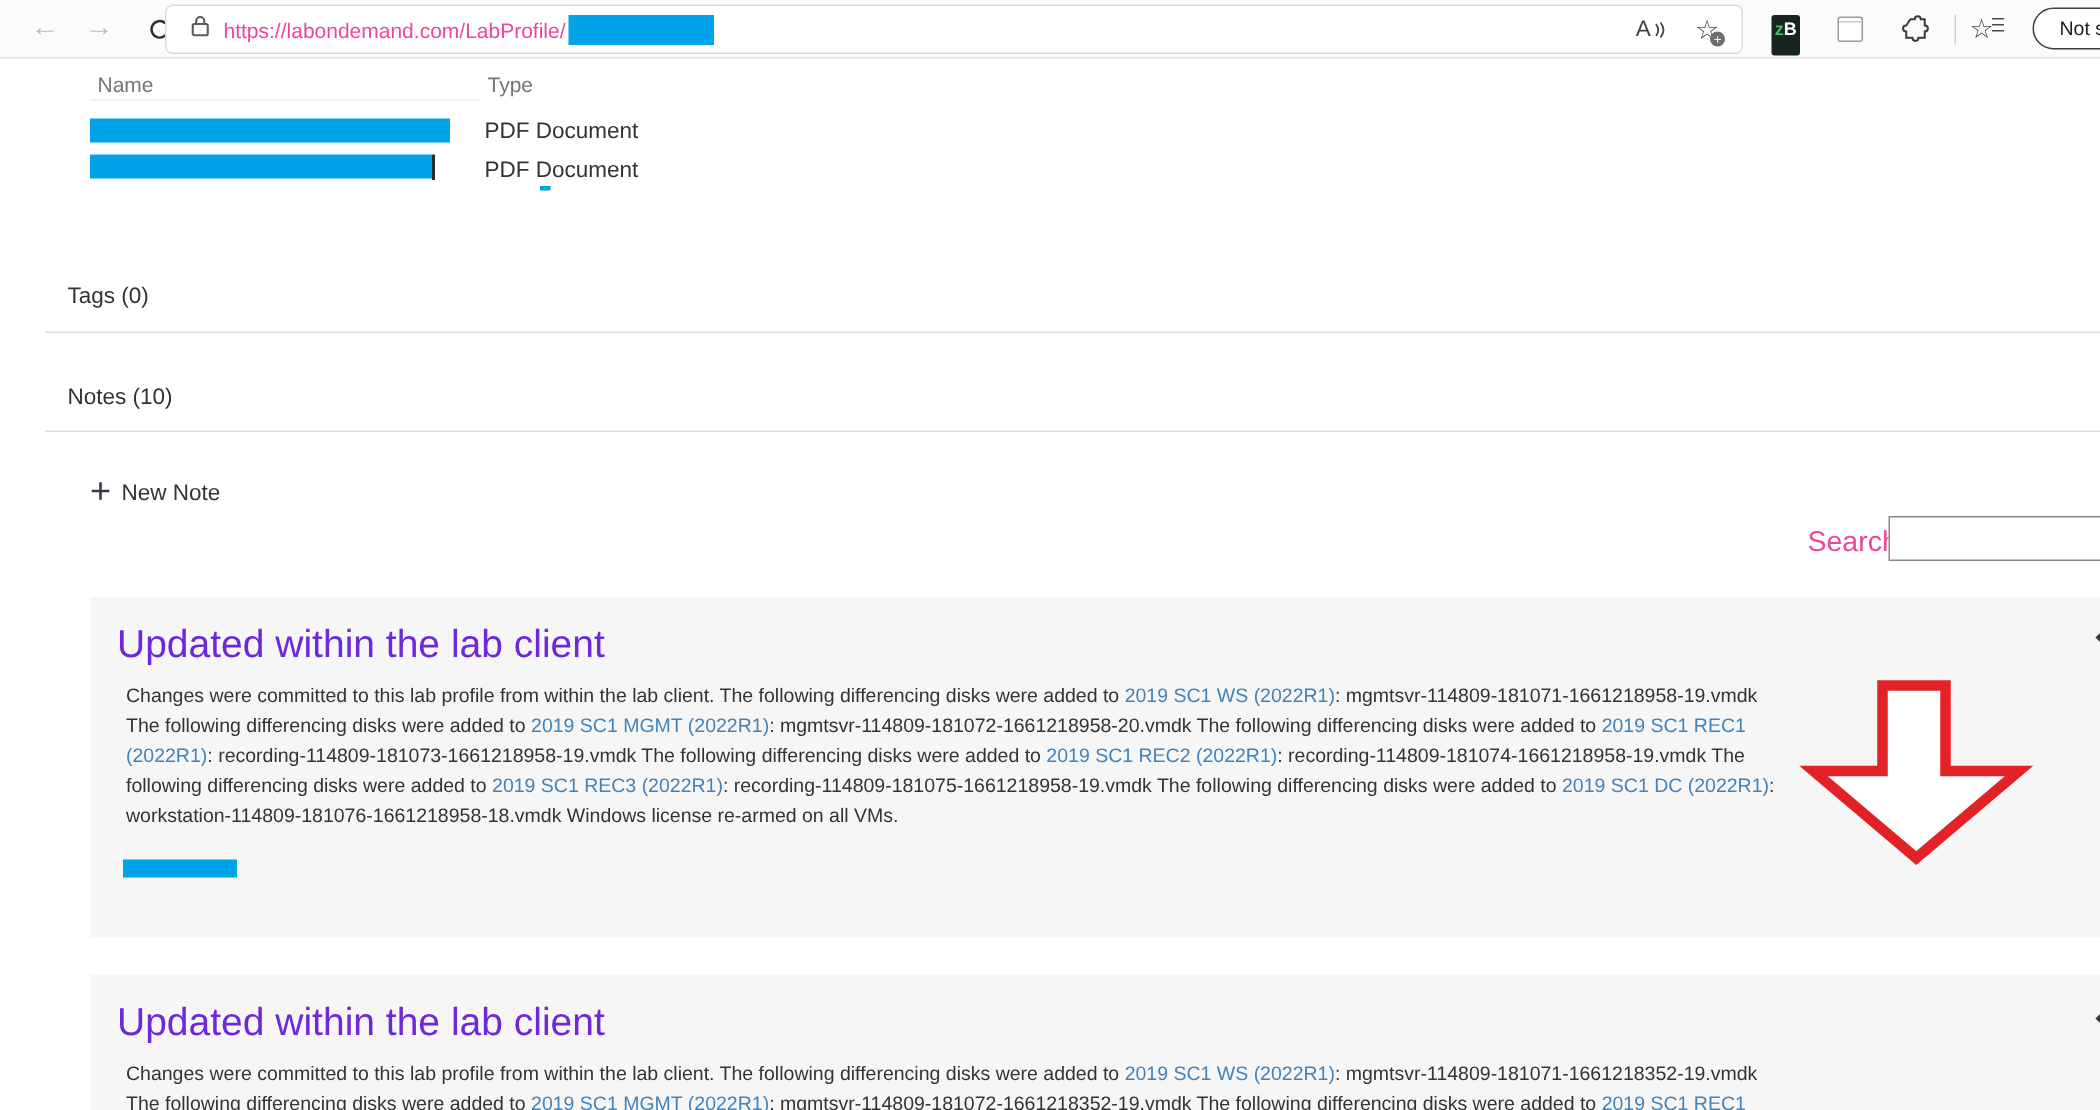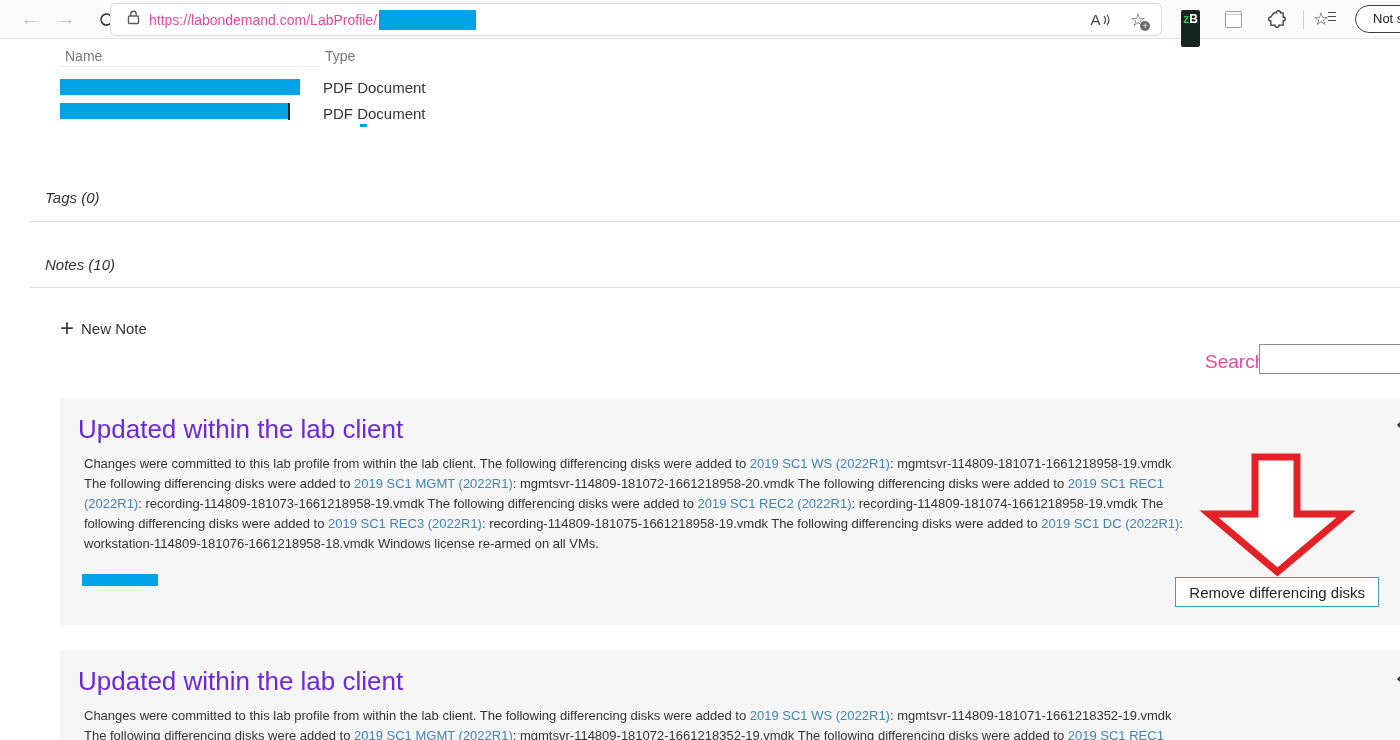--- a/index.html
+++ b/index.html
@@ -16,42 +16,42 @@
   #addressbar{left:110px;top:3px;width:1050px;height:31px;background:#ffffff;border:1px solid #dcdcdc;border-radius:5px;display:flex;align-items:center;}
   #addressbar .lock{margin-left:16px;}
   #url-text{margin-left:9px;font-size:14px;color:#ec4899;white-space:nowrap;}
   .redact{display:inline-block;background:#00a2e8;vertical-align:middle;}
   #url-redact{width:97px;height:20px;margin-left:2px;}
   .bar-right-icons{display:flex;align-items:center;margin-left:auto;}
   .toolbar-ic{width:30px;height:28px;display:flex;align-items:center;justify-content:center;color:#3d3d3d;}
   #readaloud{font-size:15px;color:#444;letter-spacing:1px;}
   .star{font-size:18px;color:#4a4a4a;position:relative;line-height:18px;}
   .star .plusbadge{position:absolute;right:-4px;bottom:-2px;width:10px;height:10px;border-radius:50%;background:#6d6d6d;color:#fff;font-size:9px;line-height:10px;text-align:center;}
-  #ext-zb{left:1181px;top:10px;width:19px;height:37px;background:#16251f;color:#3fbf64;font-size:12px;font-weight:bold;text-align:center;line-height:19px;border-radius:2px;}
+  #ext-zb{left:1181px;top:10px;width:19px;height:27px;background:#16251f;color:#3fbf64;font-size:12px;font-weight:bold;text-align:center;line-height:19px;border-radius:2px;}
   #ext-zb b{color:#ffffff;}
   #page-ic{left:1225px;top:11px;width:15px;height:15px;border:1px solid #9b9b9b;border-radius:2px;background:#fff;}
   #page-ic:before{content:"";position:absolute;left:0;top:2px;width:15px;height:1px;background:#c9c9c9;}
   #puzzle-ic{left:1268px;top:10px;}
   #tb-divider{left:1303px;top:10px;width:1px;height:19px;background:#cfcfcf;}
   #fav-star{left:1313px;top:9px;}
   .starlines{position:relative;font-size:18px;color:#4a4a4a;line-height:20px;}
   .starlines i{position:absolute;left:15px;font-style:normal;color:#4a4a4a;}
   .starlines i b{display:block;width:8px;height:1.5px;background:#4a4a4a;margin:2.5px 0;}
   #sync-pill{left:1355px;top:5px;height:26px;min-width:90px;border:1.5px solid #3f3f3f;border-radius:14px;background:#fff;font-size:13px;color:#222;line-height:26px;padding-left:17px;white-space:nowrap;}
 
   
   .colhead{font-size:14px;color:#767676;}
   #name-col-underline{left:60px;top:66px;width:260px;height:1px;background:#ededed;}
   .name-redact{height:16px;}
   .celltype{font-size:15px;color:#333;}
   #row2-caret{left:288px;top:103px;width:2px;height:17px;background:#2b2b2b;}
   #tiny-blue-mark{left:360px;top:124px;width:7px;height:3px;background:#00a2e8;}
 
   
-  .section-label{font-size:15px;color:#333;font-style:italic;}
+  .section-label{font-size:15px;color:#333;}
   .hr{height:1px;background:#dedede;left:30px;width:1370px;}
 
   #new-note{left:60px;top:318px;font-size:15px;color:#333;cursor:pointer;display:flex;align-items:center;}
   #new-note .plus{font-size:24px;font-weight:200;color:#3c3446;margin-right:7px;line-height:20px;}
 
   #search-label{left:1205px;top:351px;font-size:19px;color:#ec4899;}
   #search-input{left:1259px;top:344px;width:150px;height:28px;border:1px solid #8a8a8a;background:#fff;font-size:14px;padding:0 6px;outline:none;}
 
   
   .note-card{left:60px;width:1345px;background:#f6f6f6;}
@@ -152,21 +152,20 @@
   <div class="note-body">
       <div class="note-line"><span>Changes were committed to this lab profile from within the lab client. The following differencing disks were added to </span><span class="vm-link">2019 SC1 WS (2022R1)</span><span>: mgmtsvr-114809-181071-1661218958-19.vmdk</span></div>
       <div class="note-line"><span>The following differencing disks were added to </span><span class="vm-link">2019 SC1 MGMT (2022R1)</span><span>: mgmtsvr-114809-181072-1661218958-20.vmdk The following differencing disks were added to </span><span class="vm-link">2019 SC1 REC1</span></div>
       <div class="note-line"><span class="vm-link">(2022R1)</span><span>: recording-114809-181073-1661218958-19.vmdk The following differencing disks were added to </span><span class="vm-link">2019 SC1 REC2 (2022R1)</span><span>: recording-114809-181074-1661218958-19.vmdk The</span></div>
       <div class="note-line"><span>following differencing disks were added to </span><span class="vm-link">2019 SC1 REC3 (2022R1)</span><span>: recording-114809-181075-1661218958-19.vmdk The following differencing disks were added to </span><span class="vm-link">2019 SC1 DC (2022R1)</span><span>:</span></div>
       <div class="note-line"><span>workstation-114809-181076-1661218958-18.vmdk Windows license re-armed on all VMs.</span></div>
     </div>
   <div id="posted-line" class="note-meta">
     <span class="redact meta-redact" style="width:76px;"></span>
   </div>
-  <button id="remove-disks-btn">Remove differencing disks</button>
   <div class="corner-frag" style="top:22px;"></div>
 </div>
 
 <div id="note-card-1" class="abs note-card">
   <div class="note-title">Updated within the lab client</div>
   <div class="note-body">
       <div class="note-line"><span>Changes were committed to this lab profile from within the lab client. The following differencing disks were added to </span><span class="vm-link">2019 SC1 WS (2022R1)</span><span>: mgmtsvr-114809-181071-1661218352-19.vmdk</span></div>
       <div class="note-line"><span>The following differencing disks were added to </span><span class="vm-link">2019 SC1 MGMT (2022R1)</span><span>: mgmtsvr-114809-181072-1661218352-19.vmdk The following differencing disks were added to </span><span class="vm-link">2019 SC1 REC1</span></div>
     </div>
   <div class="corner-frag" style="top:24px;"></div>

